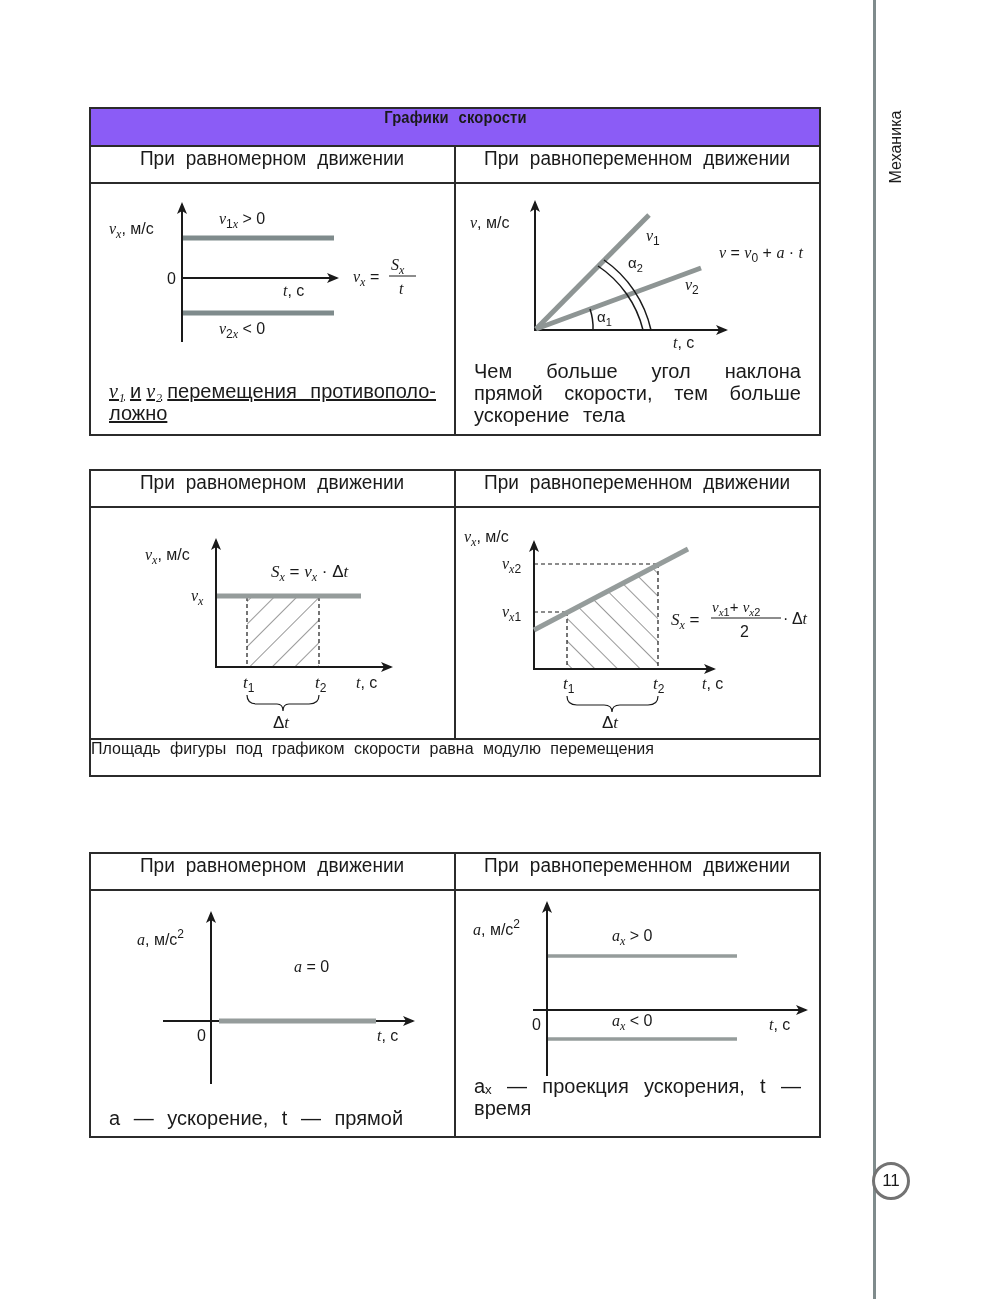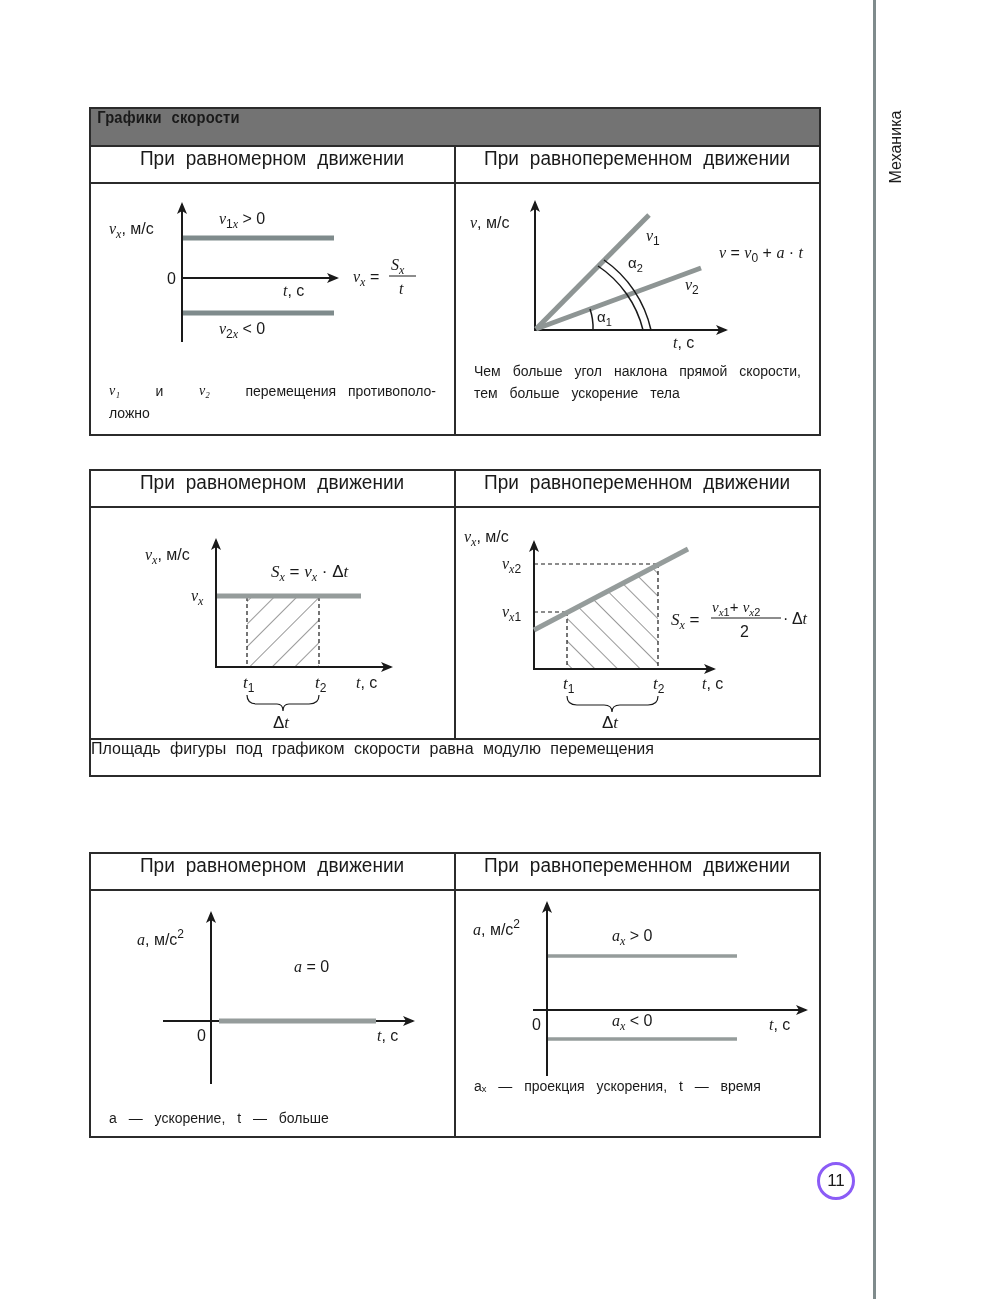--- a/index.html
+++ b/index.html
@@ -2,36 +2,36 @@
 <html><head>
 <meta charset="utf-8">
 <style>
   html, body { margin:0; padding:0; background:#ffffff; }
   body { width:986px; height:1299px; position:relative; overflow:hidden;
          font-family:"Liberation Sans", sans-serif; color:#1a1a1a; }
   .sideline { position:absolute; left:873px; top:0; width:3px; height:1299px; background:#7f8b8c; }
   .section-label { position:absolute; left:872px; top:108px; width:40px; height:80px; }
   .section-label span { position:absolute; left:-20px; top:30px; transform:rotate(-90deg);
         font-size:16px; white-space:nowrap; background:#fff; padding:0 4px; width:80px; text-align:center; }
-  .page-num { position:absolute; left:817px; top:1162px; width:38px; height:38px; border:3px solid #8b5cf6;
+  .page-num { position:absolute; left:872px; top:1162px; width:38px; height:38px; border:3px solid #737373;
         border-radius:50%; background:#fff; display:flex; align-items:center; justify-content:center;
         font-size:17px; box-sizing:border-box; }
 
   table.block { position:absolute; left:89px; width:732px; border-collapse:collapse; table-layout:fixed; }
   table.block td { border:2px solid #2b2b2b; padding:0; vertical-align:top; }
-  .title-row td { background:#737373; height:36px; vertical-align:middle;
+  .title-row td { background:#8b5cf6; height:36px; text-align:center; vertical-align:middle;
         font-weight:bold; font-size:16px; font-family:"Liberation Sans", sans-serif; letter-spacing:0.2px; }
   .title-row span { transform:scaleX(0.92); display:inline-block; word-spacing:6px; }
   .sub-row td { height:35px; text-align:center; vertical-align:middle; font-size:20px; }
   .sub-row span { display:inline-block; transform:scaleX(0.95); word-spacing:6px; }
   .cell { position:relative; }
   svg { display:block; }
   svg text { font-family:"Liberation Sans", sans-serif; fill:#1a1a1a; }
   svg .it { font-family:"Liberation Serif", serif; font-style:italic; }
-  .caption { position:absolute; left:18px; right:18px; font-size:14px; line-height:22px; text-align:justify; word-spacing:8px; }
+  .caption { position:absolute; left:18px; right:18px; font-size:20px; line-height:22px; text-align:justify; word-spacing:8px; }
   .foot-row td { height:35px; vertical-align:middle; font-size:16px; padding-left:18px; }
   .foot-row span { word-spacing:5px;margin-top:38px; }
 </style>
 </head>
 <body>
 
 <div class="sideline"></div>
 <div class="section-label">
   <span>Механика</span>
 </div>
@@ -65,21 +65,21 @@
         <text x="192" y="112" font-size="16"><tspan class="it">t</tspan>,  с</text>
         <text x="128" y="40" font-size="16"><tspan class="it">v</tspan><tspan font-size="12" dy="4">1</tspan><tspan class="it" font-size="12">x</tspan><tspan dy="-4">   &gt;   0</tspan></text>
         <text x="128" y="150" font-size="16"><tspan class="it">v</tspan><tspan font-size="12" dy="4">2</tspan><tspan class="it" font-size="12">x</tspan><tspan dy="-4">   &lt;   0</tspan></text>
         <g>
           <text x="262" y="98" font-size="16"><tspan class="it">v</tspan><tspan class="it" font-size="12" dy="4">x</tspan><tspan dy="-4"> =</tspan></text>
           <text x="300" y="86" font-size="16"><tspan class="it">S</tspan><tspan class="it" font-size="12" dy="4">x</tspan></text>
           <line x1="298" y1="92" x2="325" y2="92" stroke="#1a1a1a" stroke-width="1"></line>
           <text class="it" x="308" y="110" font-size="16">t</text>
         </g>
       </svg>
-      <div class="caption" style="top:196px;">
+      <div class="caption" style="top:196px;text-decoration:underline;">
         <span style="display:flex; justify-content:space-between;">
           <span style="font-family:'Liberation Serif',serif; font-style:italic;">v₁</span>
           <span>и</span>
           <span style="font-family:'Liberation Serif',serif; font-style:italic;">v₂</span>
           <span>перемещения противополо-</span>
         </span>
         <span>ложно</span>
       </div>
     </td>
     <td class="cell">
@@ -185,21 +185,21 @@
       <svg width="364" height="245">
         <line x1="120" y1="193" x2="120" y2="22" stroke="#1a1a1a" stroke-width="2" marker-end="url(#ar)"></line>
         <line x1="72" y1="130" x2="322" y2="130" stroke="#1a1a1a" stroke-width="2" marker-end="url(#ar)"></line>
         <line x1="128" y1="130" x2="285" y2="130" stroke="#959c9b" stroke-width="5"></line>
         <text x="46" y="54" font-size="16"><tspan class="it">a</tspan>,  м/с<tspan font-size="12" dy="-7">2</tspan></text>
         <text x="106" y="150" font-size="16">0</text>
         <text x="286" y="150" font-size="16"><tspan class="it">t</tspan>,  с</text>
         <text x="203" y="81" font-size="16"><tspan class="it">a</tspan> = 0</text>
       </svg>
       <div class="caption" style="top:216px;">
-        <span>a — ускорение, t — больше</span>
+        <span>a — ускорение, t — прямой</span>
       </div>
     </td>
     <td class="cell">
       <svg width="364" height="245">
         <line x1="91" y1="185" x2="91" y2="12" stroke="#1a1a1a" stroke-width="2" marker-end="url(#ar)"></line>
         <line x1="77" y1="119" x2="350" y2="119" stroke="#1a1a1a" stroke-width="2" marker-end="url(#ar)"></line>
         <line x1="92" y1="65" x2="281" y2="65" stroke="#959c9b" stroke-width="3.5"></line>
         <line x1="92" y1="148" x2="281" y2="148" stroke="#959c9b" stroke-width="3.5"></line>
         <text x="17" y="44" font-size="16"><tspan class="it">a</tspan>,  м/с<tspan font-size="12" dy="-7">2</tspan></text>
         <text x="76" y="139" font-size="16">0</text>

